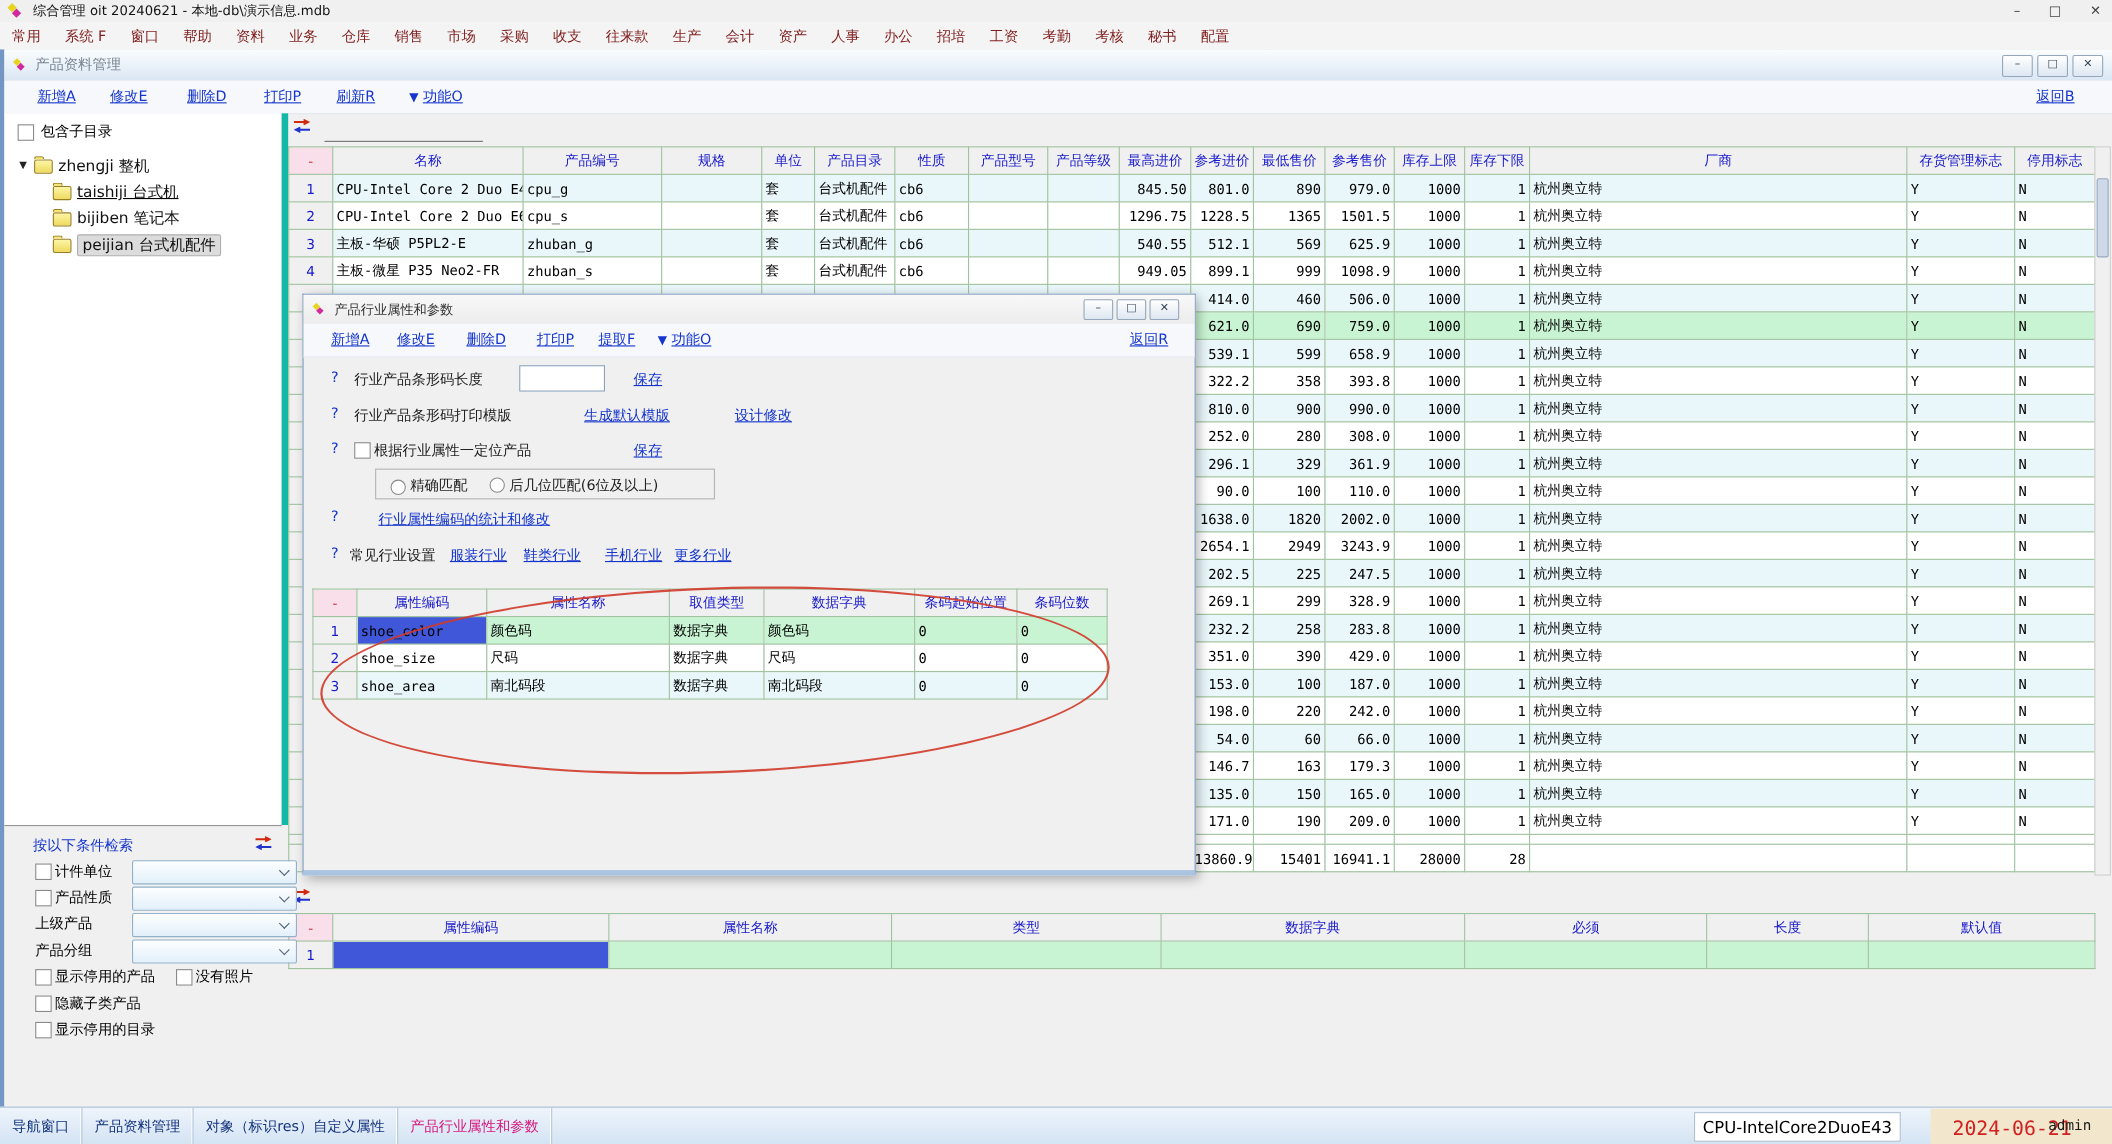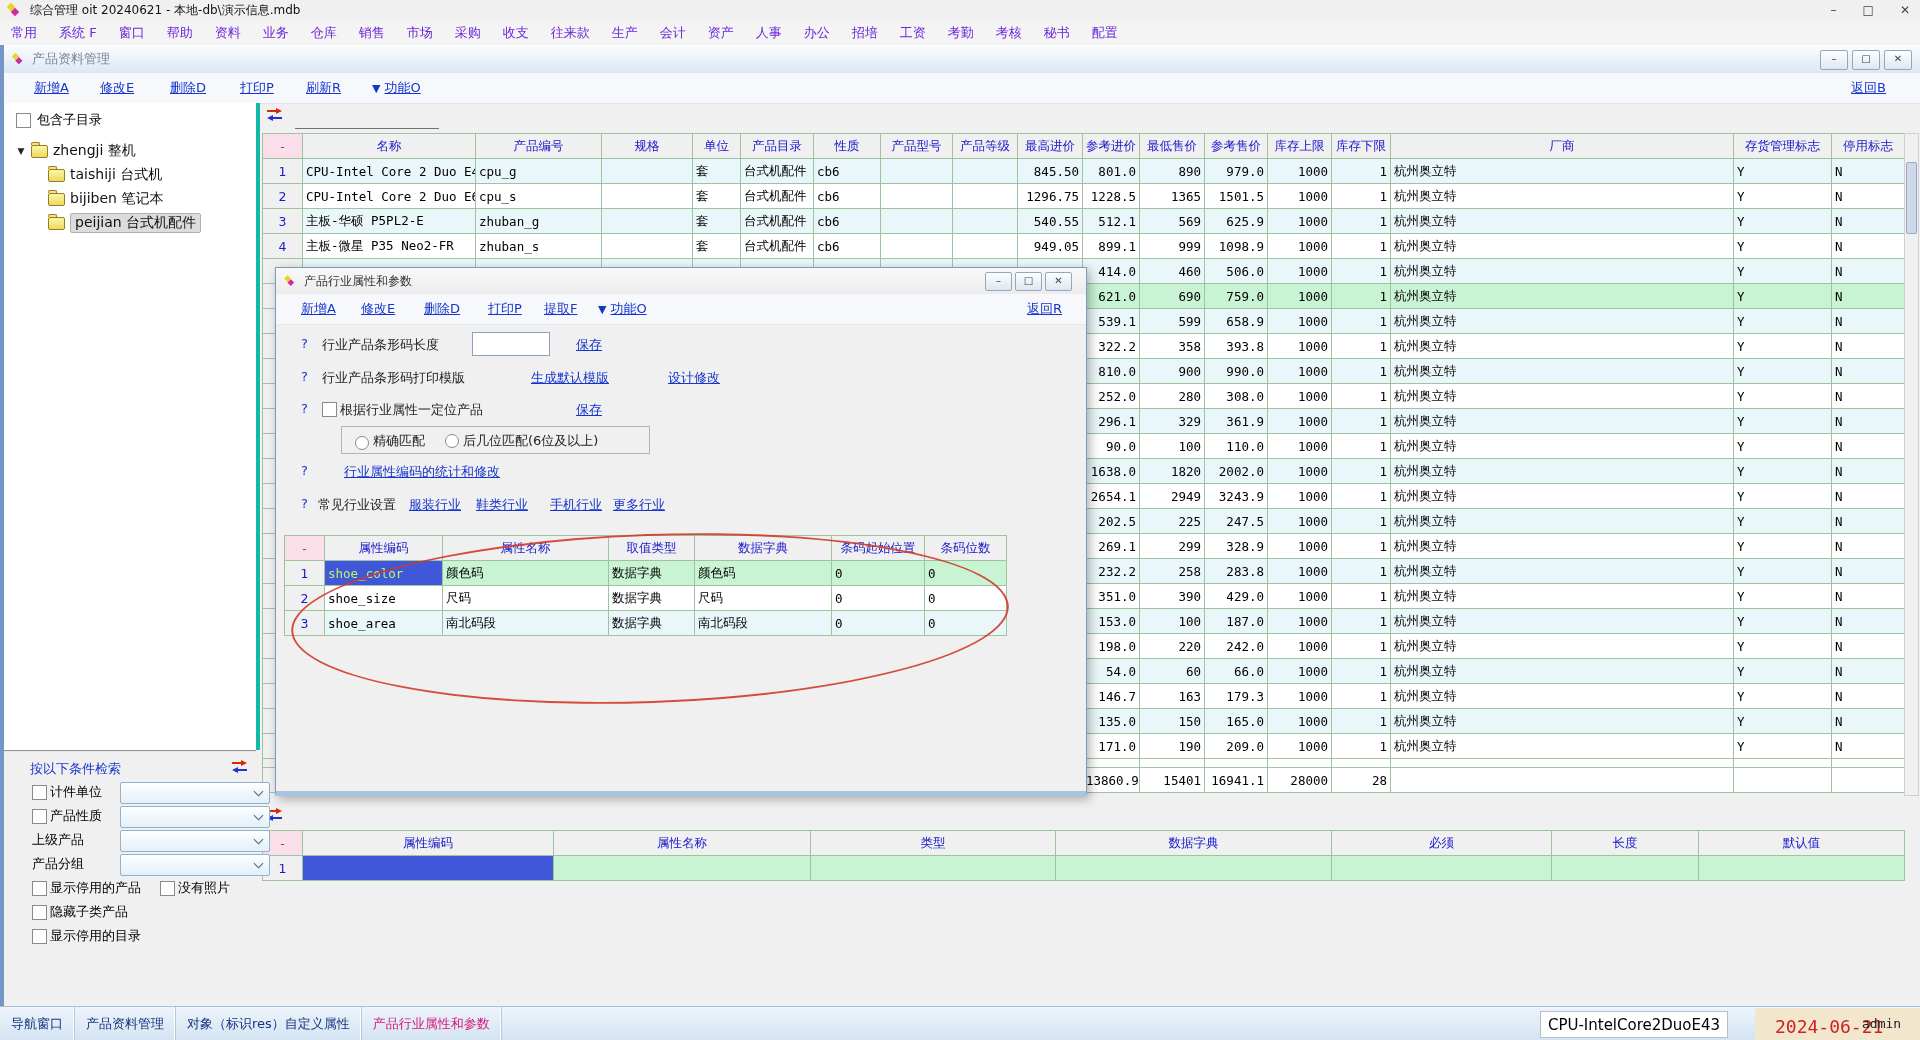--- a/index.html
+++ b/index.html
@@ -13,37 +13,37 @@
   .appicon::after{content:"";position:absolute;left:6px;top:7px;width:6px;height:6px;background:#d12a9c;transform:rotate(45deg);box-shadow:2px-2px 0 #19b6d8;}
   .title-text{margin-left:8px;font-size:12px;color:#111;}
   .win-controls{position:absolute;right:10px;top:0;height:20px;display:flex;gap:26px;align-items:center;color:#444;font-size:12px;}
   .win-controls span{cursor:default;line-height:20px;}
   .g-min::before{content:"–";}
   .g-max::before{content:"□";}
   .g-close::before{content:"✕";}
 
   
   .menubar{position:absolute;left:0;top:20px;width:100%;height:25px;background:#f4f4f4;border-bottom:1px solid #dcdcdc;display:flex;align-items:center;}
-  .menu-item{padding:3px 11px;color:#6d28d9;font-size:13px;}
+  .menu-item{padding:3px 11px;color:#7f1d1d;font-size:13px;}
 
   
   .child-left-frame{position:absolute;left:0;top:45px;width:4px;height:961px;background:#7396c4;}
   .child-titlebar{position:absolute;left:4px;top:45px;width:1916px;height:28px;
       background:linear-gradient(#fbfdfe,#dae7f4);border-bottom:1px solid #b9c9db;display:flex;align-items:center;}
   .child-title{color:#7b8694;margin-left:6px;font-size:13px;}
   .mini-btn{width:26px;height:18px;border:1px solid #96a7bb;background:linear-gradient(#ffffff,#dde7f1);
       border-radius:2px;font-size:10px;line-height:16px;text-align:center;color:#334455;}
   .child-controls{position:absolute;right:8px;top:5px;display:flex;gap:4px;}
 
   .toolbar{position:absolute;left:4px;top:73px;width:1916px;height:30px;background:#f6f8fb;border-bottom:1px solid #e0e4ea;}
   .tlink{position:absolute;top:6px;color:#1535cc;text-decoration:underline;font-size:13px;cursor:default;}
   .func-arrow{color:#1535cc;font-size:11px;margin-right:4px;text-decoration:none;display:inline-block;}
 
   
-  .left-panel{position:absolute;left:4px;top:103px;width:252px;height:647px;background:#fff;border-right:4px solid #14b8a6;}
+  .left-panel{position:absolute;left:4px;top:103px;width:252px;height:647px;background:#fff;border-right:6px solid #14b8a6;}
   .cb{display:inline-block;width:13px;height:13px;border:1px solid #8a8a8a;background:#fff;flex:none;}
   .inc-row{position:absolute;left:12px;top:8px;display:flex;align-items:center;gap:6px;}
   .tree{position:absolute;left:0;top:36px;width:100%;}
   .tree-row{display:flex;align-items:center;height:24px;gap:5px;}
   .expander{font-size:9px;color:#222;width:10px;text-align:center;}
   .expander::before{content:"▼";}
   .folder{width:15px;height:11px;background:linear-gradient(#fcf5a6,#eeda5e);border:1px solid #9a7d22;border-radius:2px;position:relative;flex:none;}
   .folder::before{content:"";position:absolute;left:-1px;top:-4px;width:7px;height:2px;background:#f3e47c;border:1px solid #9a7d22;border-bottom:none;border-radius:2px 2px 0 0;}
   .tree-label{font-size:14px;color:#111;}
   .tree-label.sel{background:#dcdcdc;border:1px solid #b0b0b0;border-radius:2px;padding:0 4px;}
@@ -59,21 +59,21 @@
 
   
   .tblwrap{position:absolute;}
   table{border-collapse:collapse;table-layout:fixed;}
   th,td{border:1px solid #9fc39f;height:24px;padding:0 3px;font-size:12.5px;white-space:nowrap;overflow:hidden;}
   th{background:#f0f0f0;color:#1818cc;font-weight:normal;text-align:center;}
   th.pink{background:#f9dfe9;color:#cc3344;}
   tbody{font-family:"DejaVu Sans Mono","DejaVu Sans",sans-serif;} td.r{text-align:right;}
   td.rownum{background:#f0f0f0;color:#1818cc;text-align:center;font-family:"DejaVu Sans",sans-serif;}
   .bg-w{background:#ffffff;} .bg-a{background:#eaf7fa;} .bg-g{background:#c9f4d3;}
-  .bg-sel{background:#3f57d8;color:#bef264;} .bg-pink{background:#f9dfe9;}
+  .bg-sel{background:#3f57d8;color:#000000;} .bg-pink{background:#f9dfe9;}
   tr.partial td{height:8px;padding:0;}
 
   .vscroll{position:absolute;left:1904px;top:133px;width:13px;height:661px;background:#f0f0f0;border:1px solid #d0d0d0;}
   .vthumb{position:absolute;left:1px;top:28px;width:9px;height:70px;background:#cdd9e8;border:1px solid #98a8c0;border-radius:2px;}
 
   
   .search-panel{position:absolute;left:4px;top:750px;width:252px;height:256px;background:#f0f0f0;border-top:2px groove #e8e8e8;}
   .sp-title{position:absolute;left:26px;top:8px;color:#1535cc;font-size:13px;}
   .sp-sync{position:absolute;left:228px;top:8px;}
   .sp-body{position:absolute;left:0;top:28px;width:252px;padding-left:20px;}
@@ -182,21 +182,21 @@
     <div class="inc-row">
       <span class="cb"></span>
       <span>包含子目录</span>
     </div>
     <div class="tree" id="tree">
         <div class="tree-row" style="padding-left: 12px;">
           <span class="expander"></span>
           <span class="folder"></span>
           <span class="tree-label">zhengji 整机</span>
         </div>
-        <div class="tree-row" style="padding-left: 44px;">
+        <div class="tree-row" style="padding-left: 44px; text-decoration: underline;">
           <span class="folder"></span>
           <span class="tree-label">taishiji 台式机</span>
         </div>
         <div class="tree-row" style="padding-left: 44px;">
           <span class="folder"></span>
           <span class="tree-label">bijiben 笔记本</span>
         </div>
         <div class="tree-row" style="padding-left: 44px;">
           <span class="folder"></span>
           <span class="tree-label sel">peijian 台式机配件</span>

